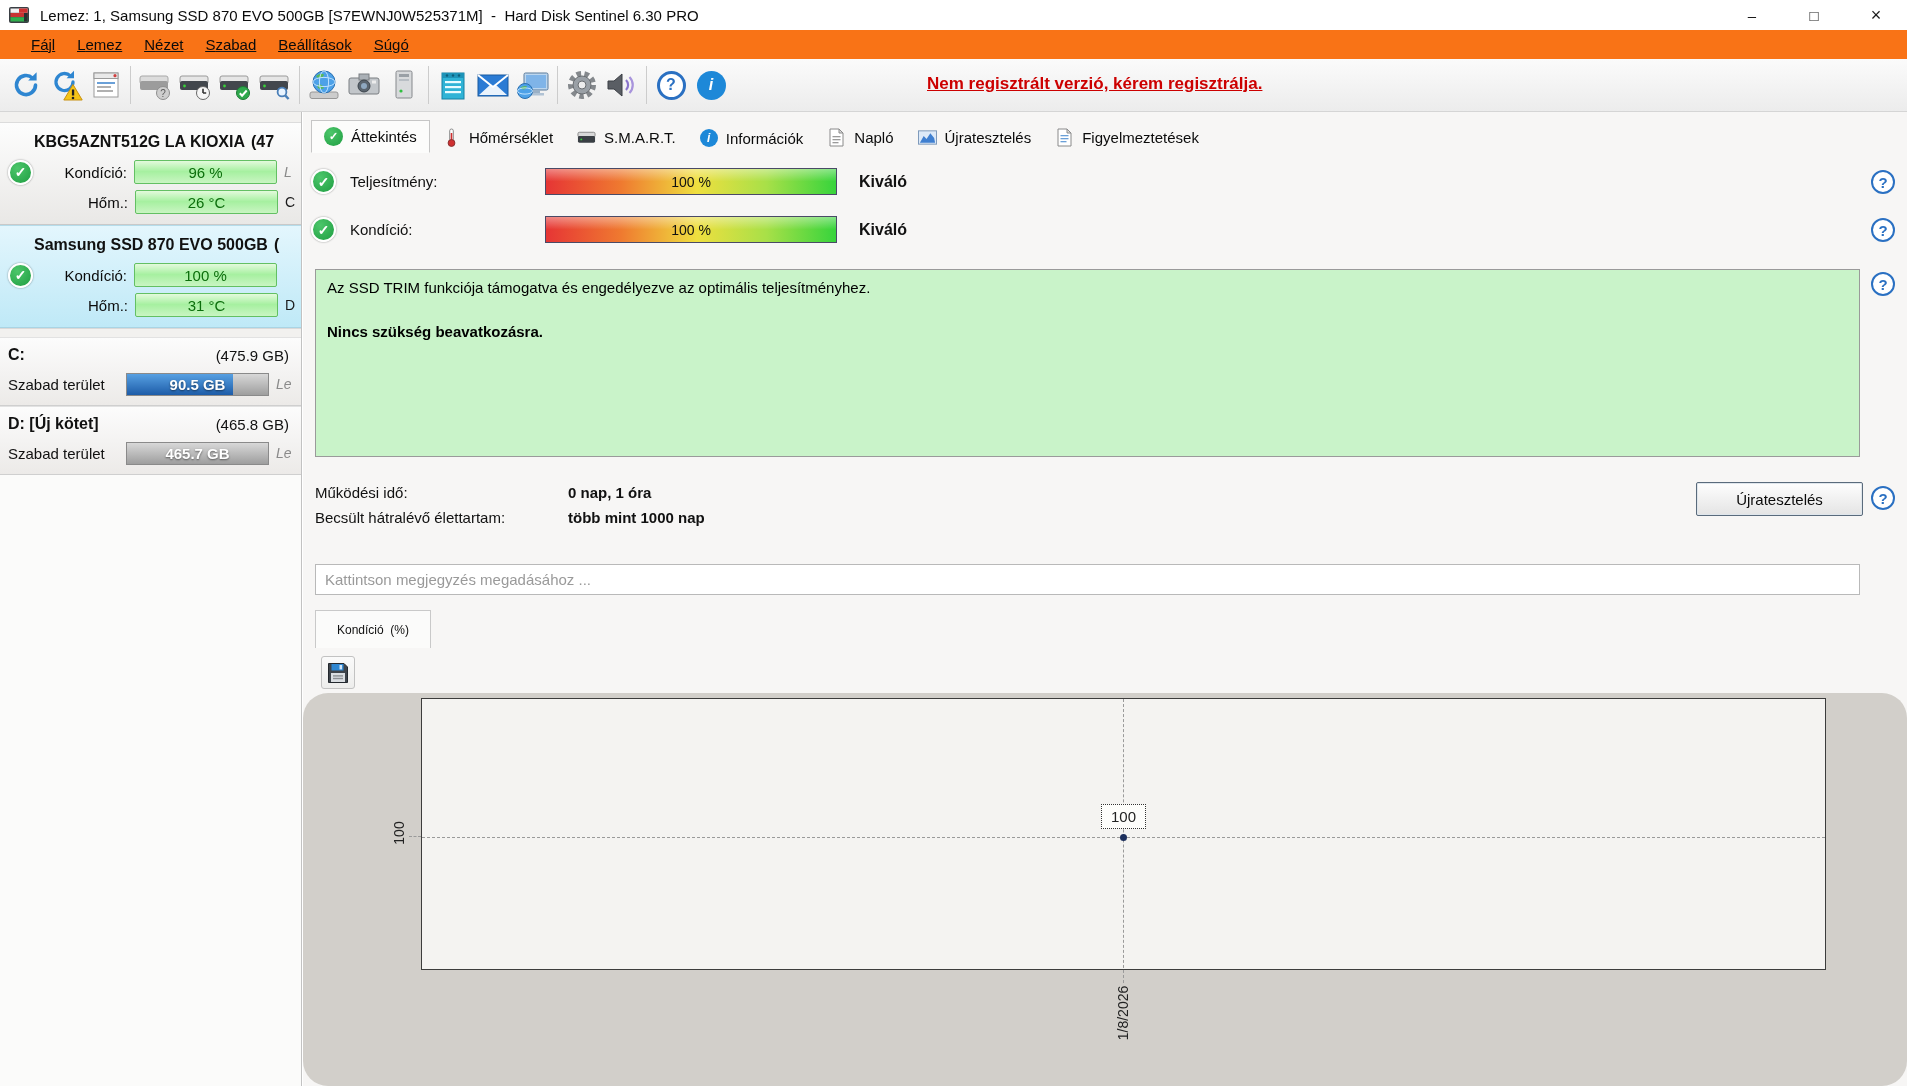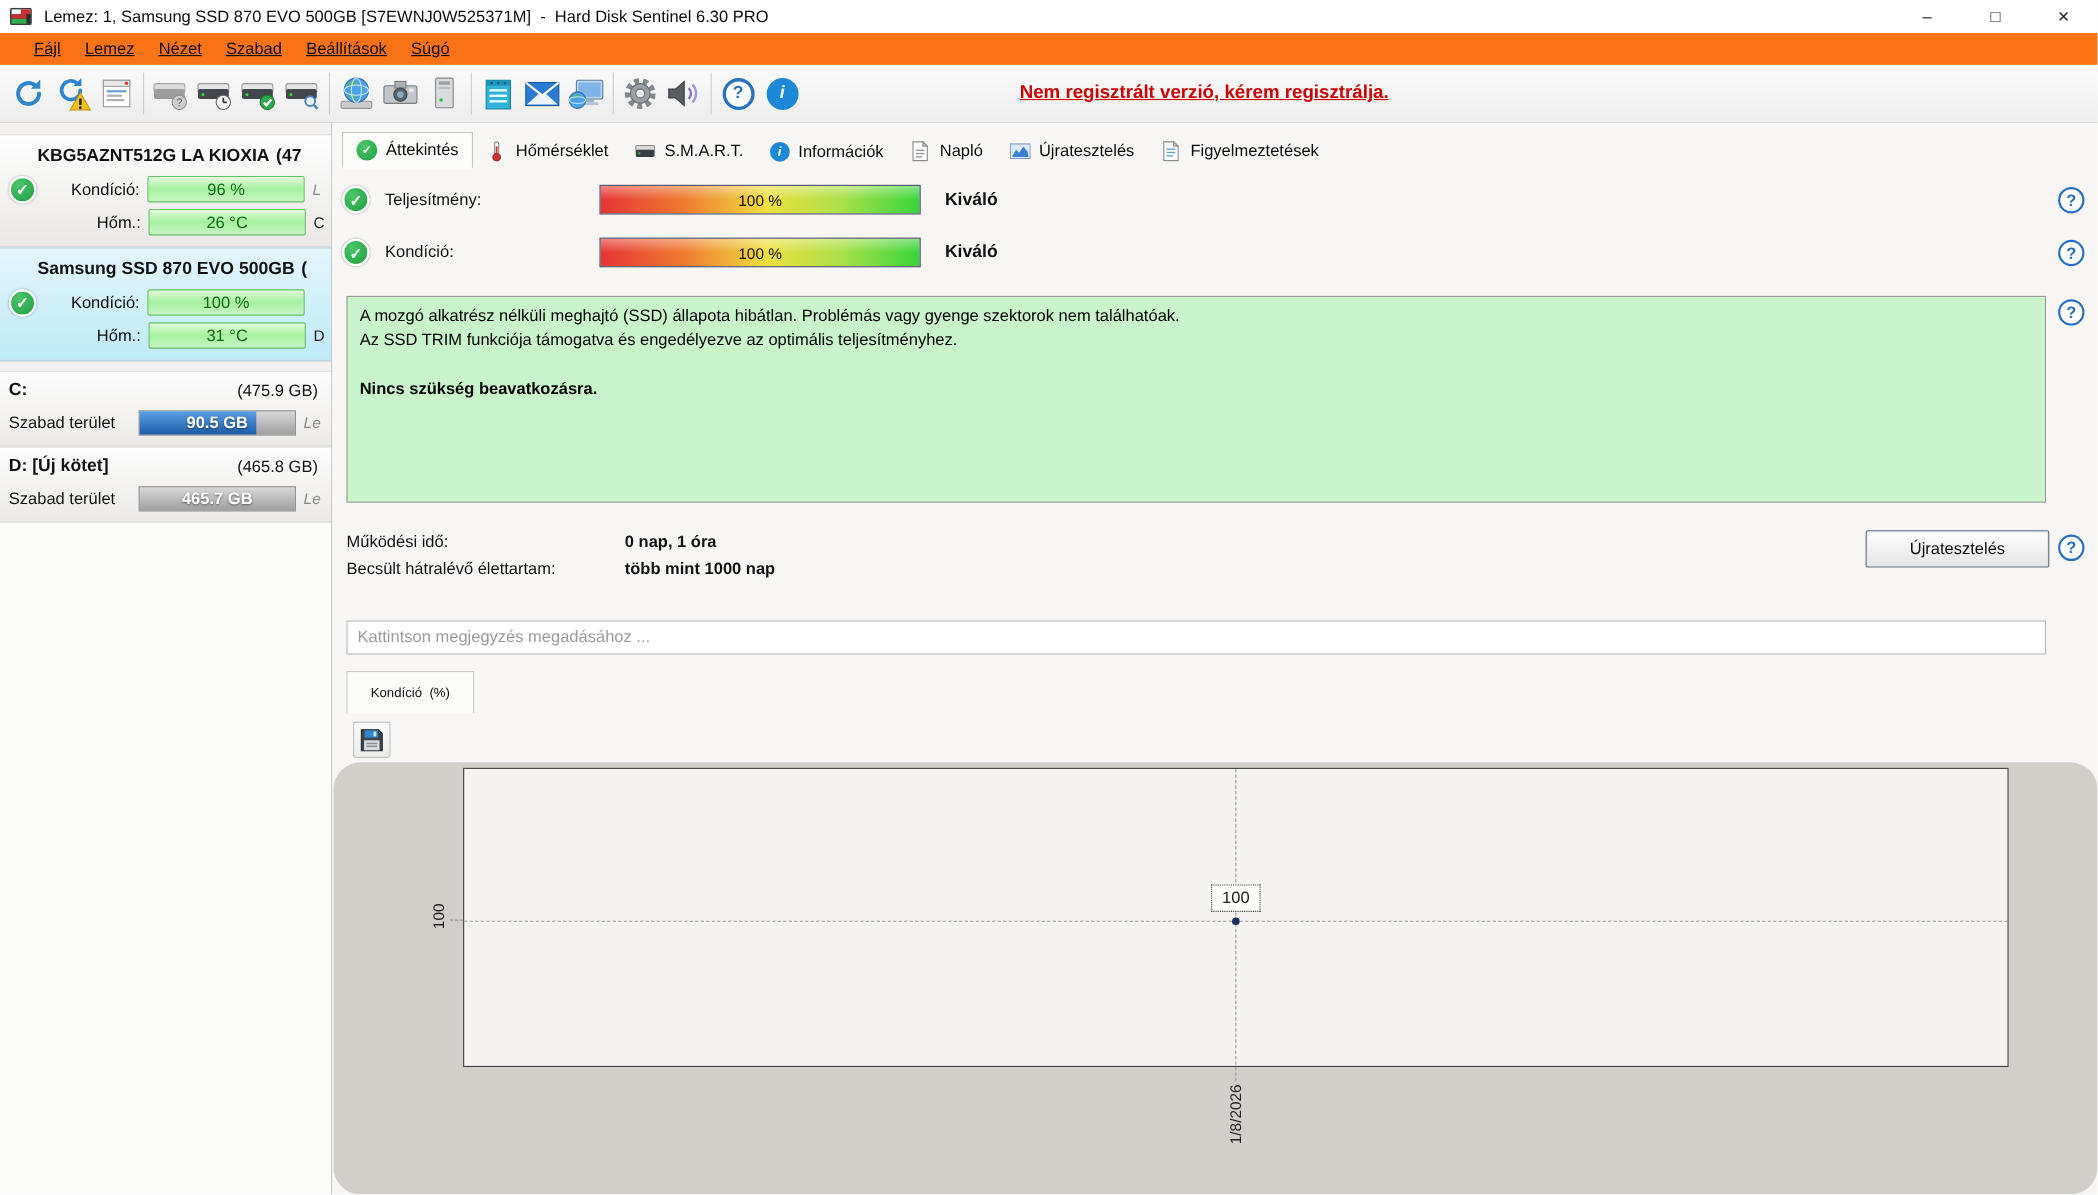--- a/index.html
+++ b/index.html
@@ -454,21 +454,20 @@
       <span class="check-circle">✓</span>
       <span class="metric-label">Kondíció:</span>
       <span class="grad-bar">
         <span class="grad-text">100 %</span>
       </span>
       <span class="rating">Kiváló</span>
     </div>
     <span class="help-ring" style="top:106px;">?</span>
 
     <div class="status-box">
-      <div>A mozgó alkatrész nélküli meghajtó (SSD) állapota hibátlan. Problémás vagy gyenge szektorok nem találhatóak.</div>
       <div>Az SSD TRIM funkciója támogatva és engedélyezve az optimális teljesítményhez.</div>
       <div class="status-bold">Nincs szükség beavatkozásra.</div>
     </div>
     <span class="help-ring" style="top:160px;">?</span>
 
     <div class="stats">
       <div class="stat-row">
         <span class="stat-label">Működési idő:</span>
         <span class="stat-value">0 nap, 1 óra</span>
       </div>

